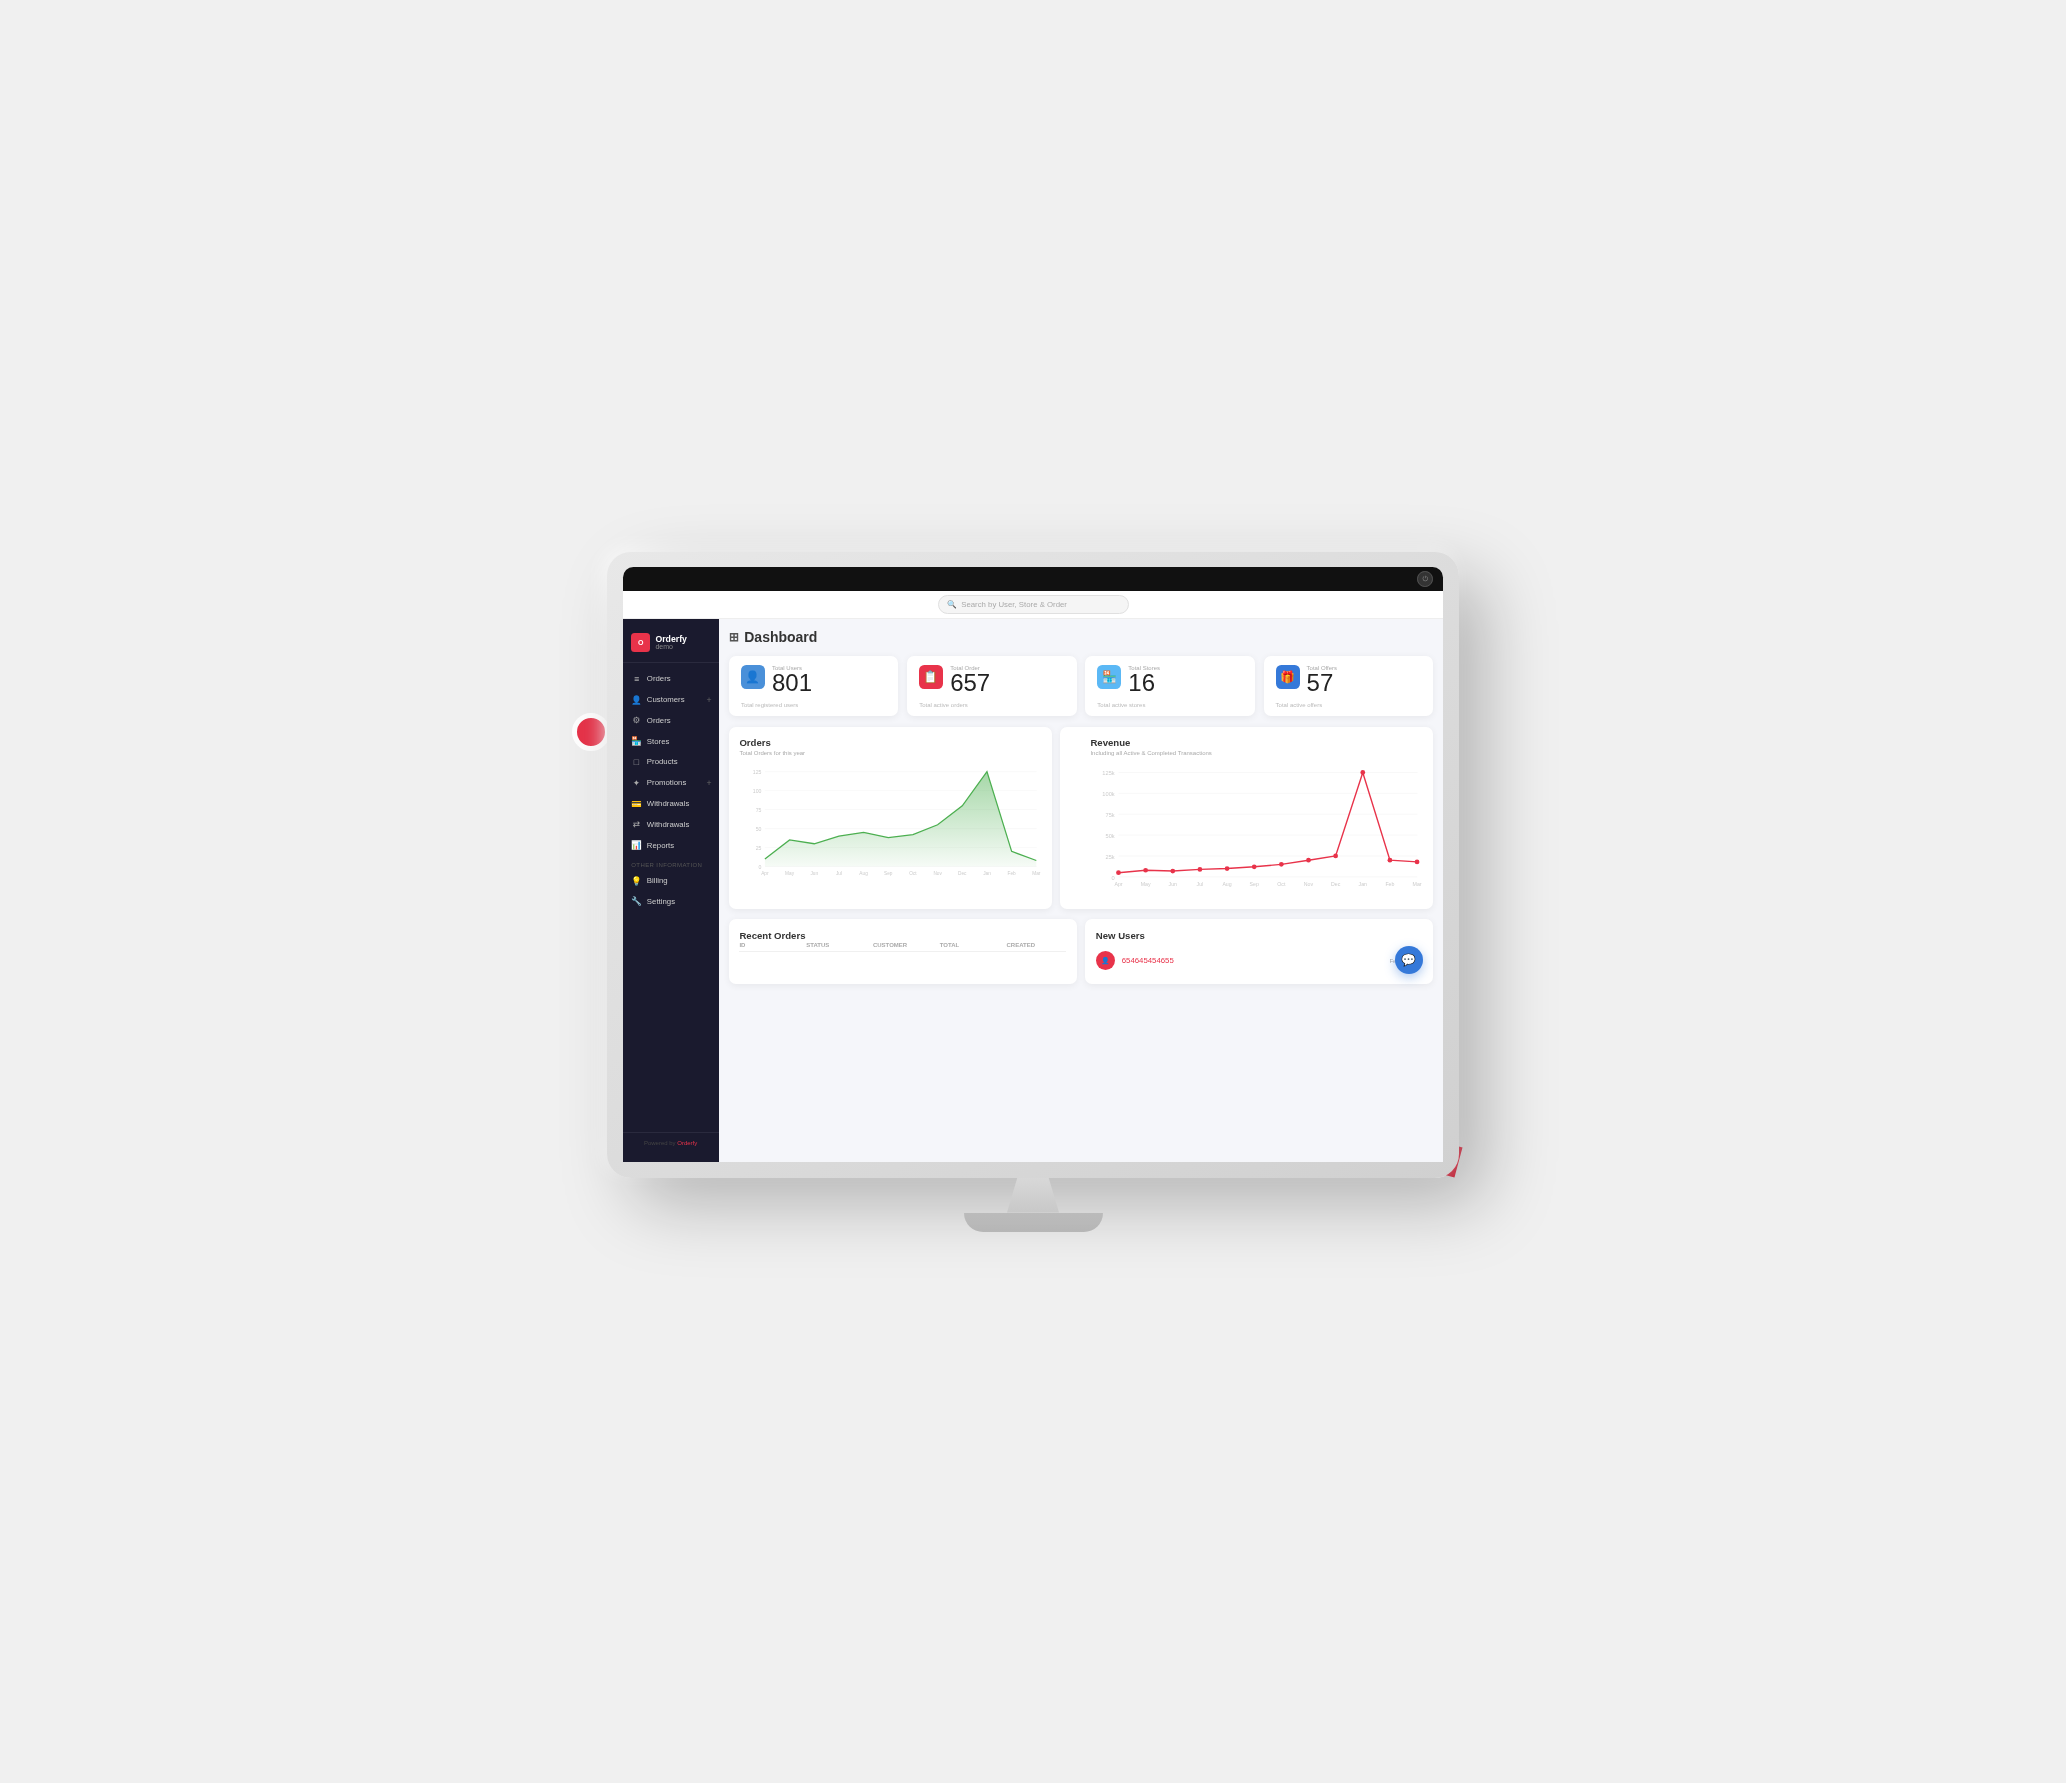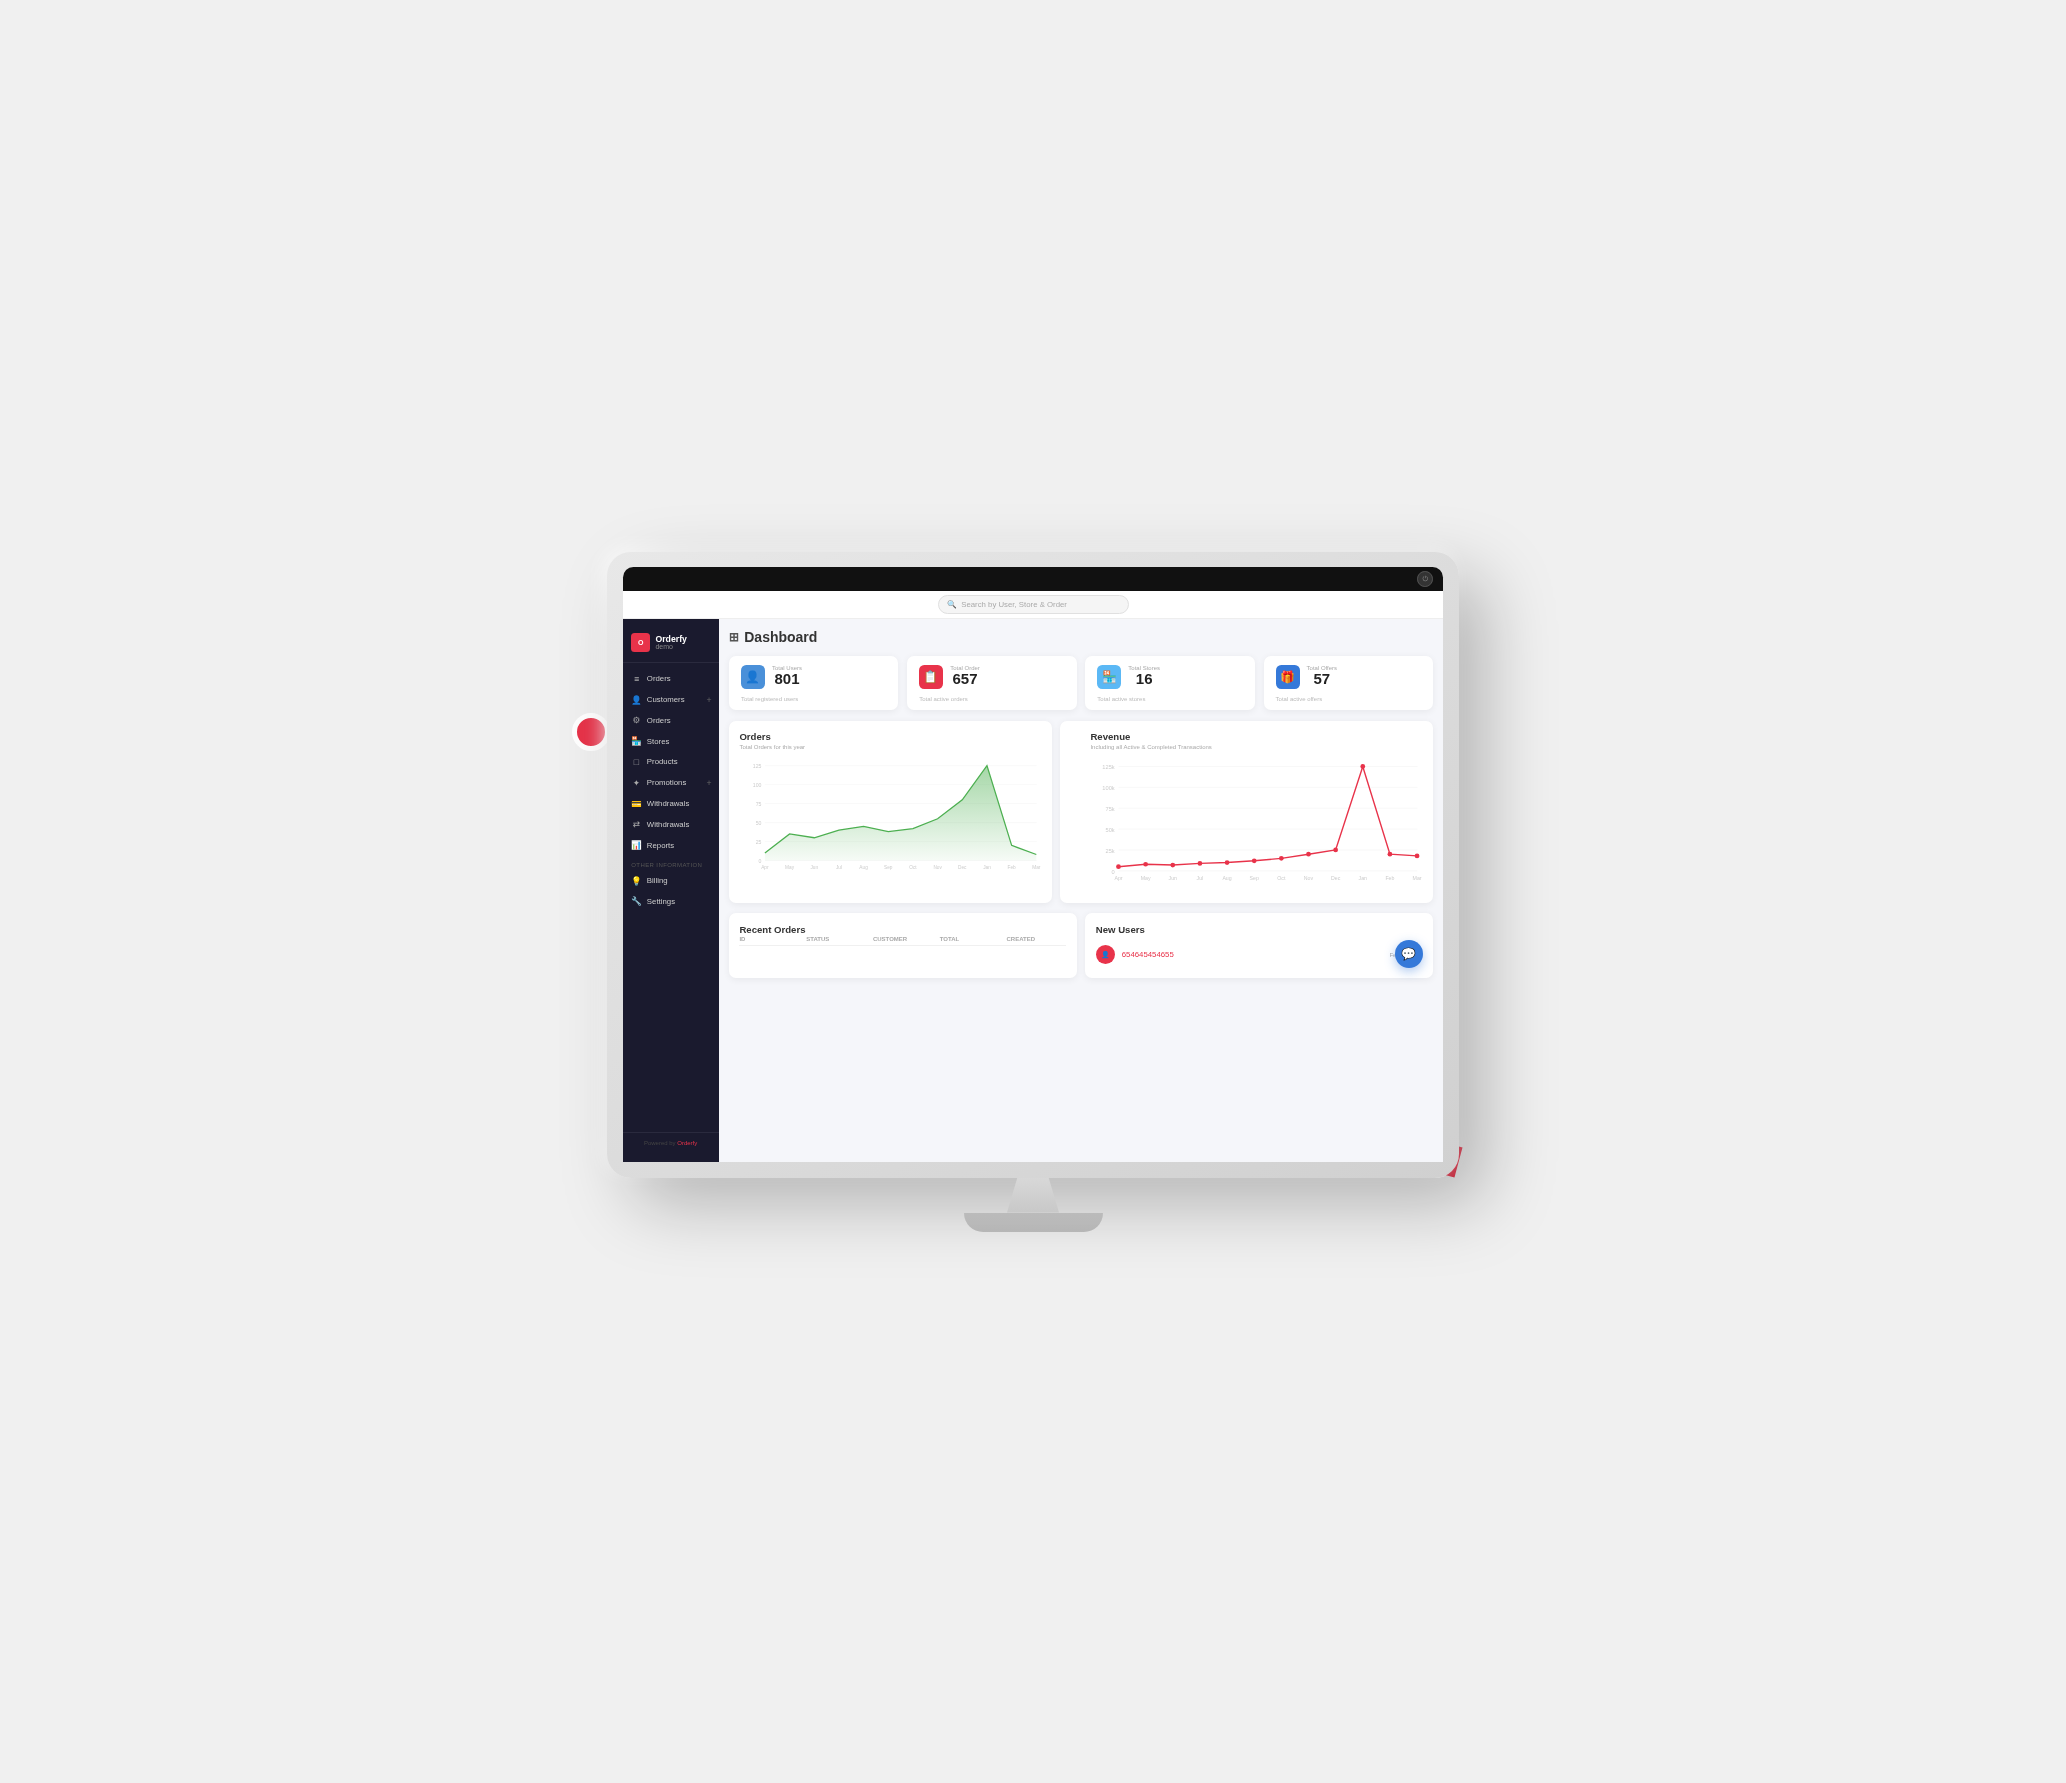--- a/index.html
+++ b/index.html
@@ -266,25 +266,24 @@
     .stat-icon.red { background: #e8334a; color: white; }
     .stat-icon.blue2 { background: #5bb8f5; color: white; }
     .stat-icon.blue3 { background: #3579d9; color: white; }
 
     .stat-value-block .stat-label {
       font-size: 6px;
       color: #aaa;
       line-height: 1;
     }
     .stat-value-block .stat-value {
-      font-size: 15px;
-      font-weight: bold;
+      font-size: 24px;
+      font-weight: normal;
       color: #222;
       line-height: 1;
-      text-align: center;
     }
     .stat-desc {
       font-size: 6px;
       color: #bbb;
       margin-top: 3.5px;
     }
 
     
     .charts-row {
       display: flex;

